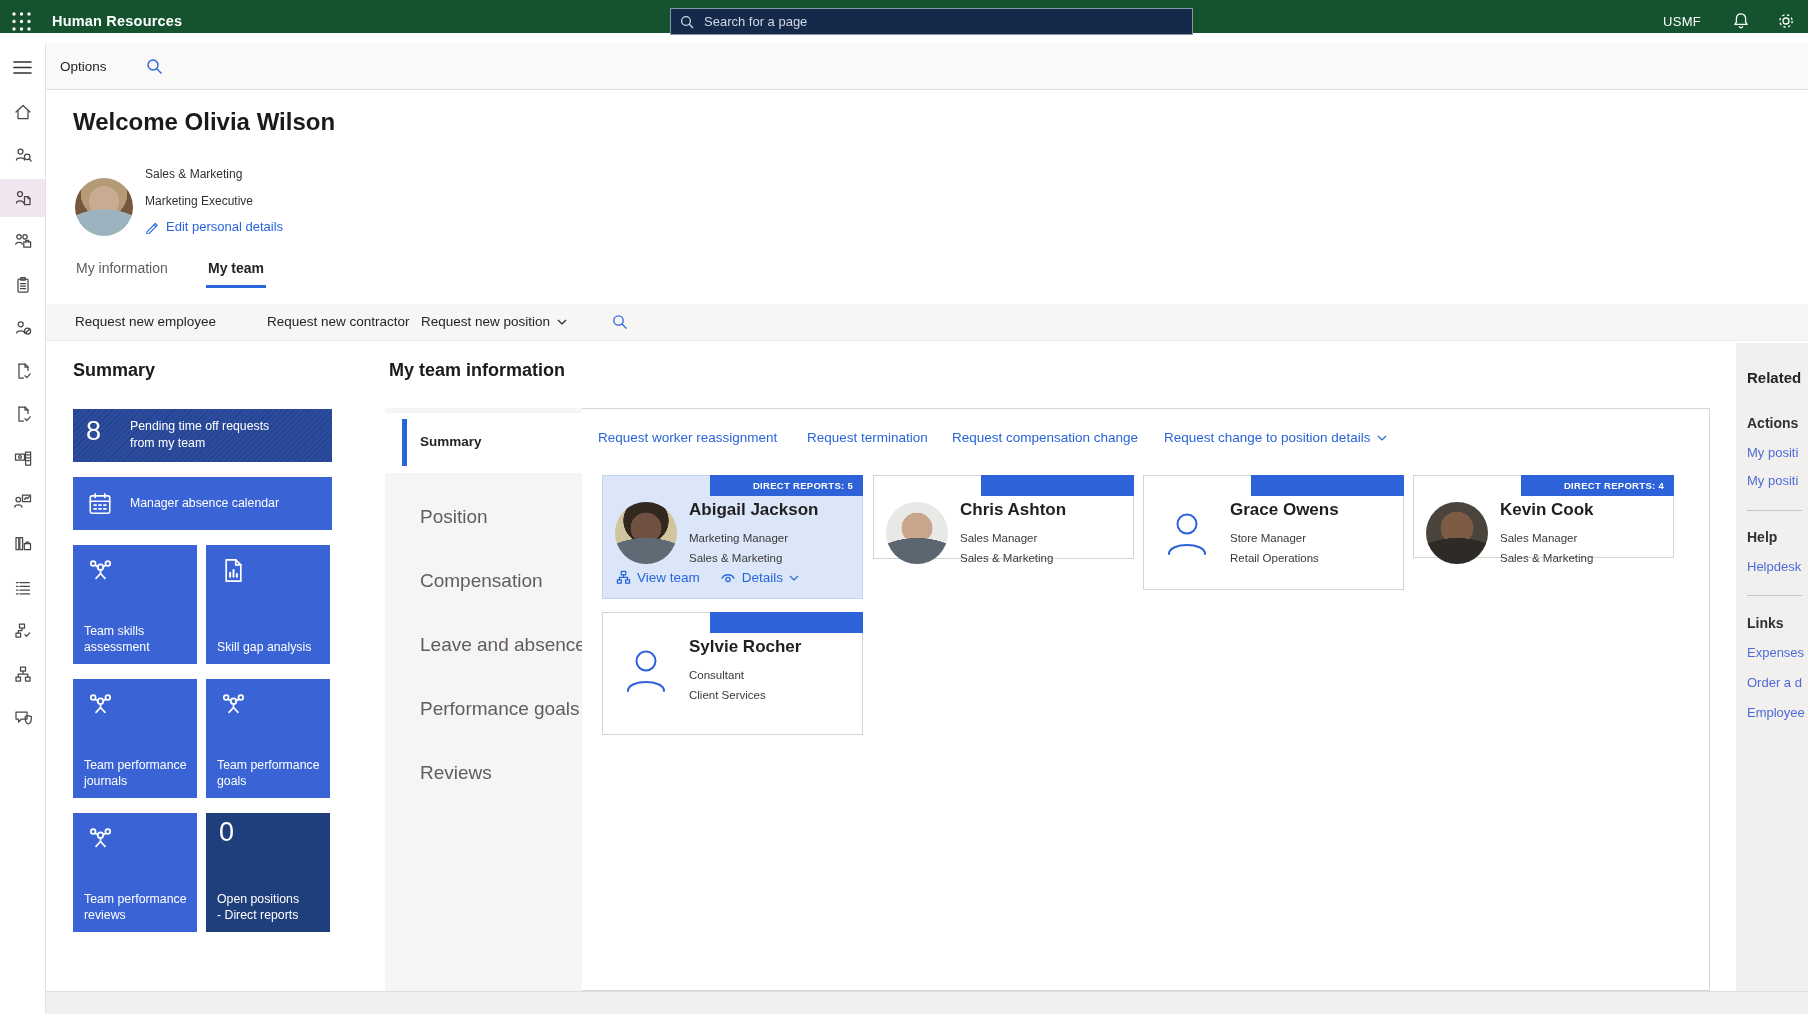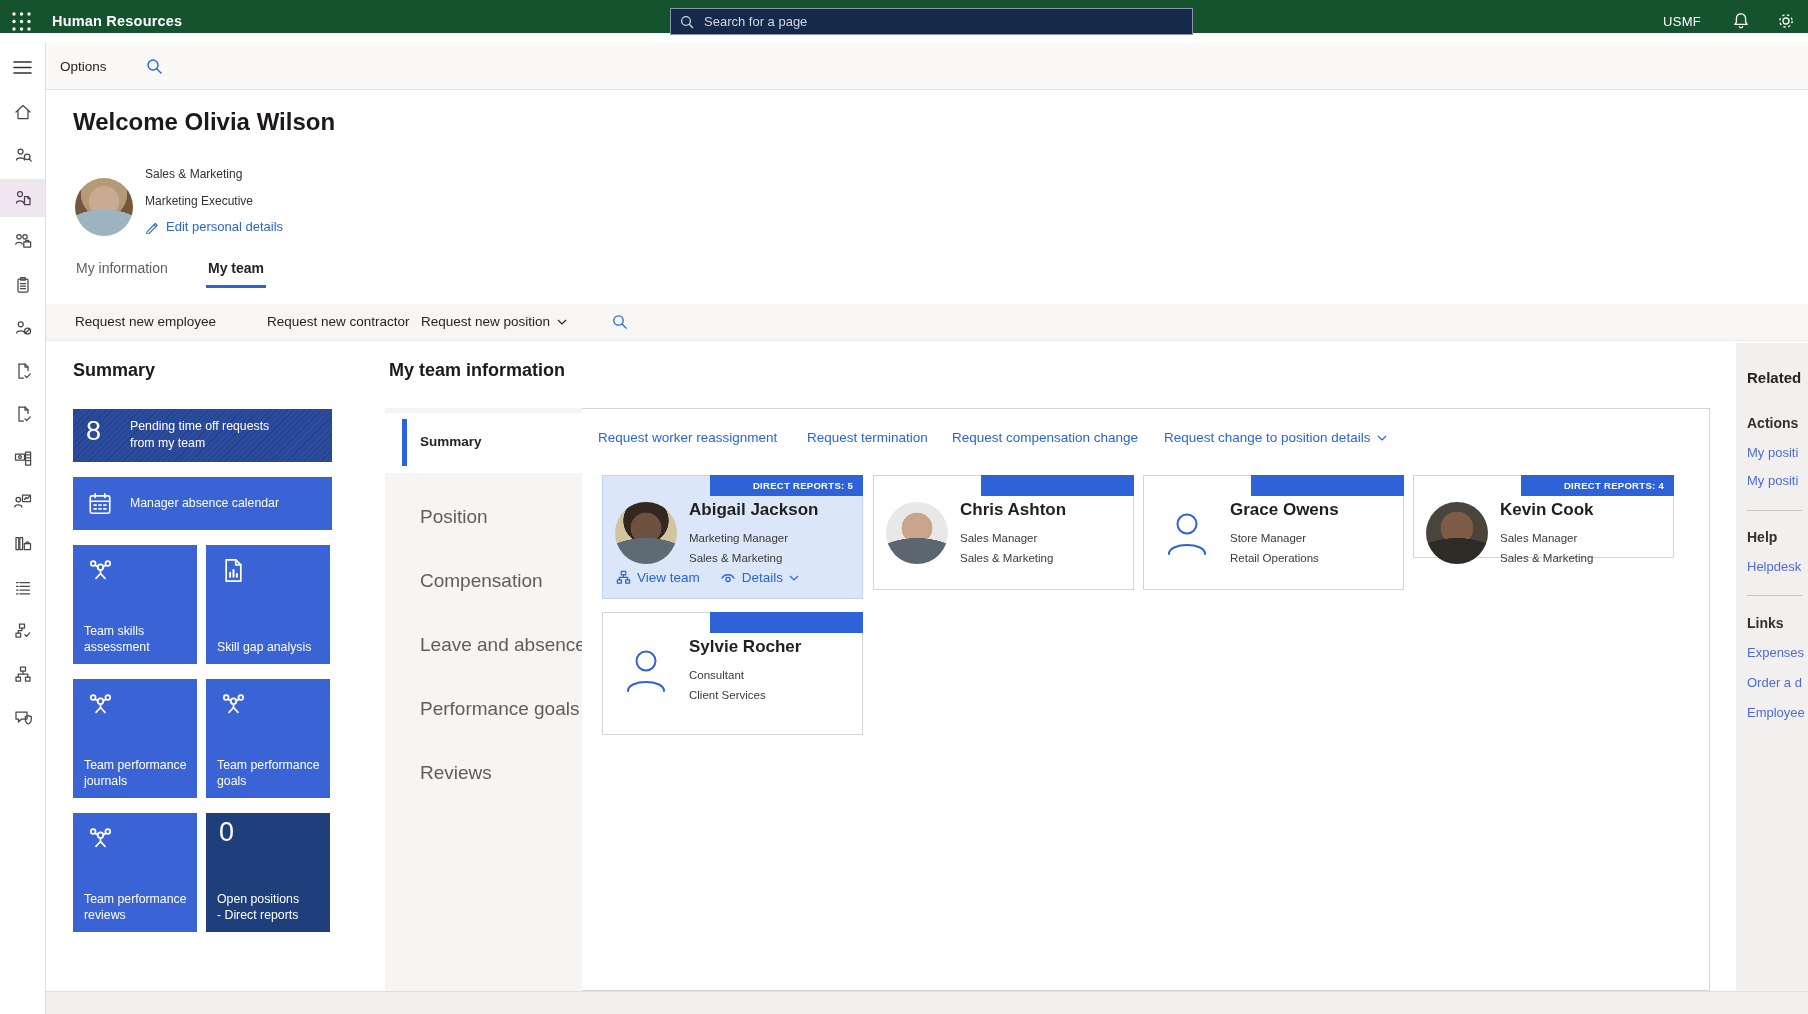--- a/index.html
+++ b/index.html
@@ -439,21 +439,21 @@
               <circle cx="8" cy="7.5" r="2.1"></circle>
             </svg>
           <span>Details</span>
           <svg width="10" height="6" viewBox="0 0 10 6">
               <path d="M1 1 L5 5 L9 1" fill="none" stroke="#2964dc" stroke-width="1.2"></path>
             </svg>
         </span>
       </div>
     </div>
 
-    <div class="pcard" style="left:291px;top:66px;height:115px;">
+    <div class="pcard" style="left:291px;top:66px;height:84px;">
       <div class="badge-strip"></div>
       <div class="card-avatar av-chris"></div>
       <div class="card-name">Chris Ashton</div>
       <div class="card-title">Sales Manager</div>
       <div class="card-dept">Sales &amp; Marketing</div>
     </div>
 
     <div class="pcard" style="left:561px;top:66px;height:115px;">
       <div class="badge-strip"></div>
       <svg class="card-generic-avatar" width="54" height="54" viewBox="0 0 54 54">

